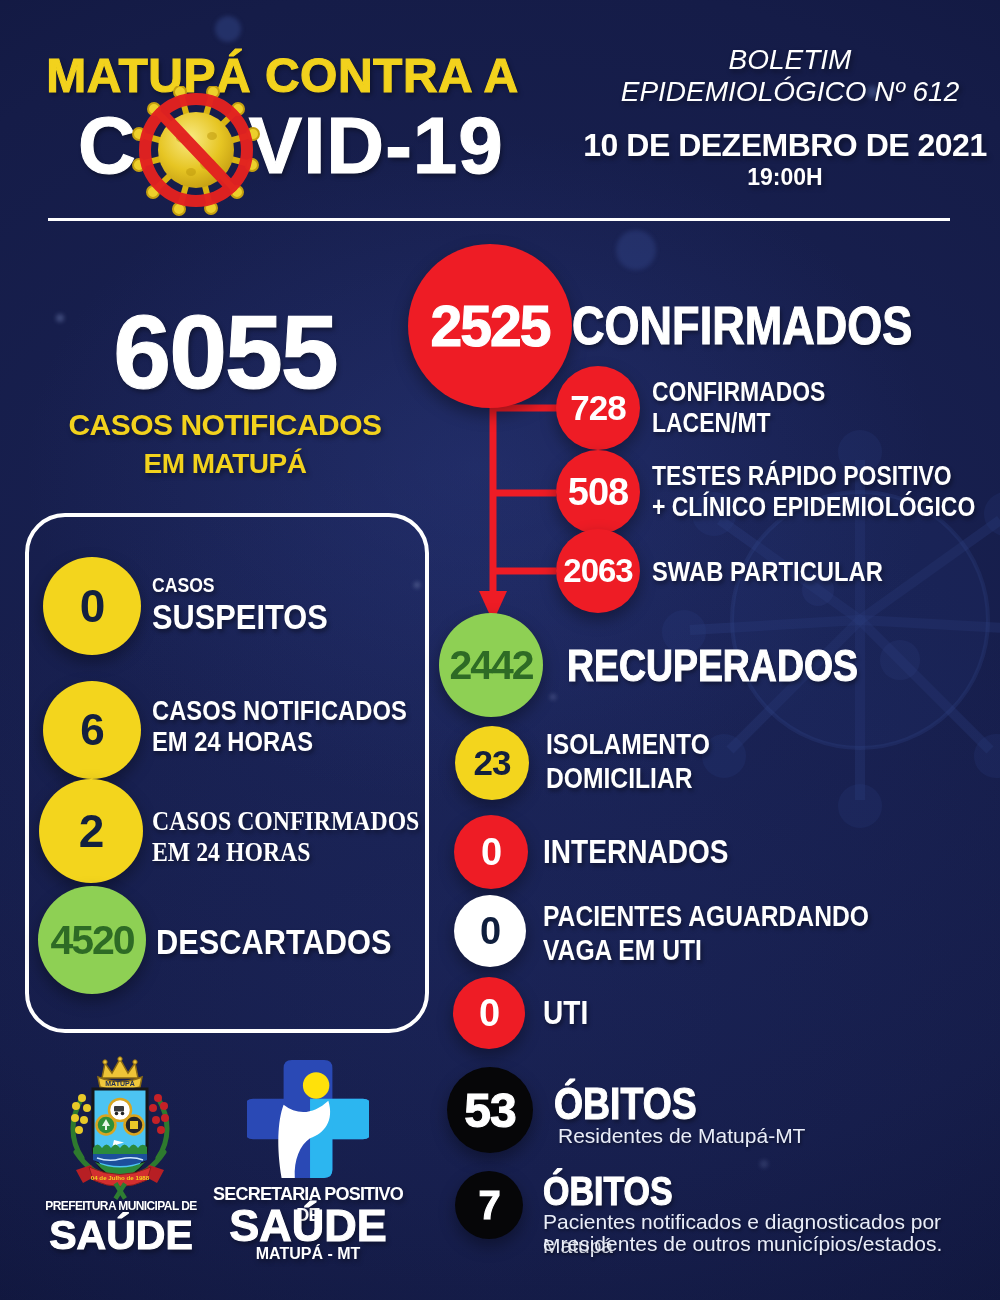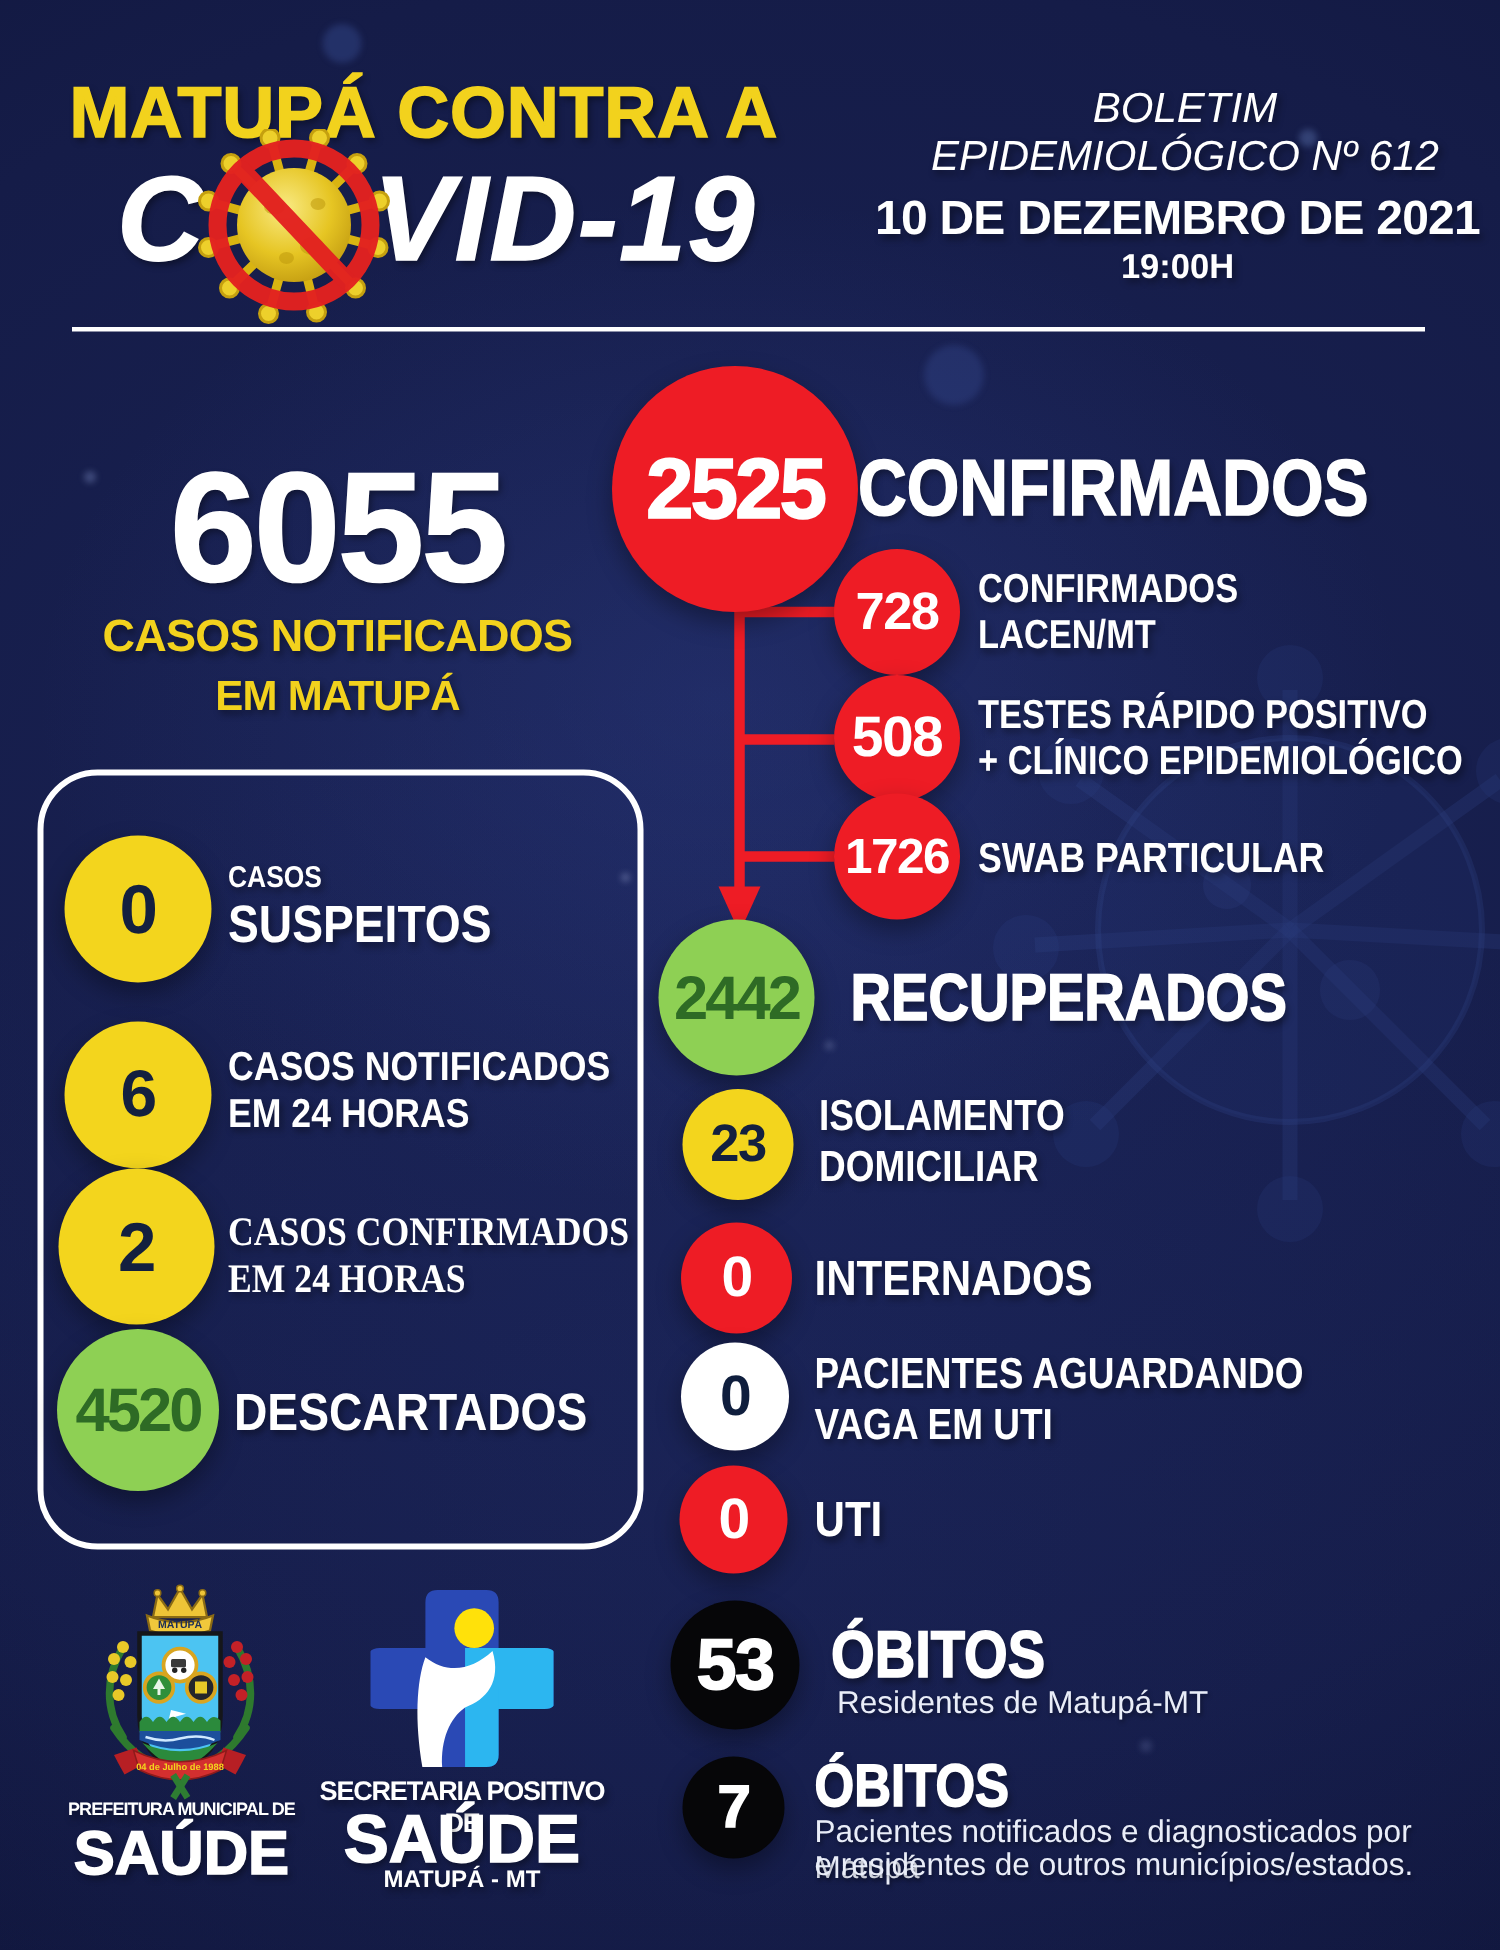--- a/index.html
+++ b/index.html
@@ -9,21 +9,21 @@
     background:
       radial-gradient(650px 480px at 48% 36%, rgba(52,70,150,.30), rgba(52,70,150,0) 70%),
       radial-gradient(900px 700px at 50% 75%, rgba(40,56,126,.18), rgba(40,56,126,0) 75%),
       radial-gradient(1400px 1100px at 50% 45%, #1a2356 0%, #151c48 55%, #0f153a 85%, #0b1030 100%);
   }
   .abs{position:absolute;}
   .ctr{text-align:center;}
   .w{color:#ffffff;}
   .yel{color:#f2d21d;}
   .b{font-weight:700;}
-  .it{font-style:italic;margin-top:12px;}
+  .it{font-style:italic;}
   .thick{-webkit-text-stroke:1.1px currentColor;}
   .thin-shadow{text-shadow:2px 3px 5px rgba(0,0,0,.40);}
   .sqz{display:inline-block;transform:scaleX(.88);transform-origin:left top;white-space:nowrap;}
   .sqz2{display:inline-block;transform:scaleX(.85);transform-origin:left top;white-space:nowrap;}
   .circ{
     position:absolute;border-radius:50%;display:flex;align-items:center;justify-content:center;
     font-weight:700;letter-spacing:-1px;box-shadow:0 7px 16px rgba(0,0,0,.35);
   }
   .lbl{position:absolute;color:#fff;font-weight:700;line-height:1.16;text-shadow:2px 3px 5px rgba(0,0,0,.40);}
   .note{position:absolute;color:#e9edf8;font-weight:400;text-shadow:1px 2px 3px rgba(0,0,0,.4);}
@@ -65,21 +65,21 @@
   <div class="dot" style="left:215px;top:16px;width:26px;height:26px;background:rgba(80,110,200,.25);"></div>
   <div class="dot" style="left:616px;top:230px;width:40px;height:40px;background:rgba(80,110,200,.20);"></div>
   <div class="dot" style="left:866px;top:86px;width:12px;height:12px;background:rgba(130,160,230,.28);"></div>
   <div class="dot" style="left:56px;top:314px;width:8px;height:8px;background:rgba(160,180,235,.30);"></div>
   <div class="dot" style="left:414px;top:582px;width:6px;height:6px;background:rgba(200,215,250,.28);"></div>
   <div class="dot" style="left:550px;top:694px;width:6px;height:6px;background:rgba(200,215,250,.22);"></div>
   <div class="dot" style="left:760px;top:1160px;width:8px;height:8px;background:rgba(160,180,235,.18);"></div>
 
   <div class="abs ctr yel b thick thin-shadow" style="left:30px;top:48px;width:505px;font-size:48px;letter-spacing:.5px;">MATUPÁ CONTRA A</div>
 
-  <div class="abs w b thick thin-shadow" style="left:78px;top:100px;font-size:80px;letter-spacing:1px;white-space:nowrap;font-style:italic;">
+  <div class="abs w b thick thin-shadow" style="left:78px;top:100px;font-size:80px;letter-spacing:1px;white-space:nowrap;">
     <span>C</span><span style="display:inline-block;width:112px;"></span><span>VID-19</span>
   </div>
 
   <svg class="abs" style="left:128px;top:86px;width:138px;height:132px;" viewBox="0 0 138 132">
     <defs>
       <radialGradient id="vbody" cx="42%" cy="35%" r="75%">
         <stop offset="0%" stop-color="#f9ea83"></stop>
           <stop offset="55%" stop-color="#e6c523"></stop>
           <stop offset="100%" stop-color="#bd950e"></stop>
       </radialGradient>
@@ -196,21 +196,21 @@
 
   <div class="circ" style="left:556px;top:450px;width:84px;height:84px;background:#ee1c25;color:#fff;font-size:38px;">
     <span>508</span>
   </div>
   <div class="lbl" style="left:652px;top:461px;font-size:27px;">
     <span class="sqz2">TESTES RÁPIDO POSITIVO</span><br>
     <span class="sqz2">+ CLÍNICO EPIDEMIOLÓGICO</span>
   </div>
 
   <div class="circ" style="left:556px;top:529px;width:84px;height:84px;background:#ee1c25;color:#fff;font-size:33px;">
-    <span>1726</span>
+    <span>2063</span>
   </div>
   <div class="lbl" style="left:652px;top:556px;font-size:28px;">
     <span class="sqz2">SWAB PARTICULAR</span>
   </div>
 
   <div class="circ" style="left:439px;top:613px;width:104px;height:104px;background:#8ed054;color:#2e6b25;font-size:41px;letter-spacing:-2px;">
     <span>2442</span>
   </div>
   <div class="lbl" style="left:567px;top:640px;">
     <span class="sqz2 thick" style="font-size:44px;">RECUPERADOS</span>

